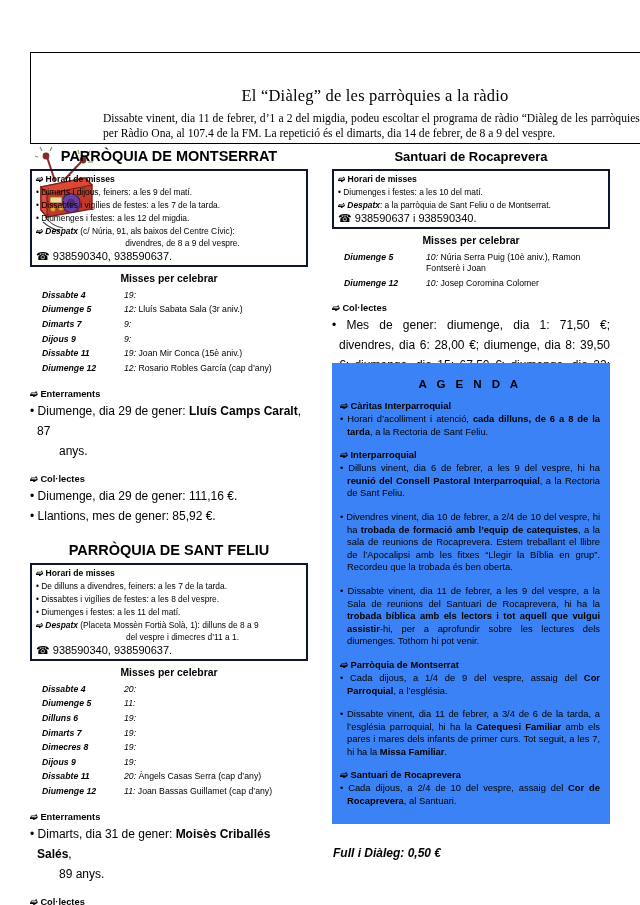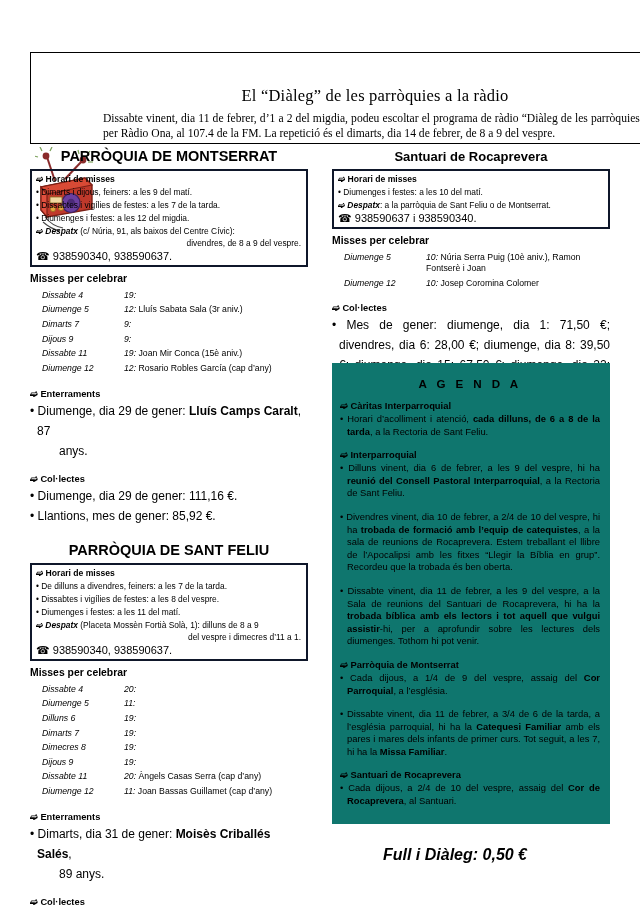--- a/index.html
+++ b/index.html
@@ -104,52 +104,54 @@
   }
   .sched-box .li-just {
     text-align: justify;
     padding-left: 10px;
     text-indent: -10px;
   }
   .sched-box .li-just .cont {
     display: block;
     padding-left: 18px;
     text-indent: 0;
-    text-align: right;
+    text-align: center;
   }
   .sched-box .phone {
     font-size: 11px;
     line-height: 11px;
     margin: 1px 0 0 0;
   }
   .arrow { font-weight: bold; }
   b, .b  { font-weight: bold; margin-top: 48px; }
   i, .i  { font-style: italic; }
 
   
   .masses-head {
     font-size: 10.4px;
     font-weight: bold;
+    text-align: center;
     margin: 6px 0 4px 0;
   }
   table.masses {
     border-collapse: collapse;
     width: 100%;
     margin: 0 0 0 12px;
   }
   table.masses td {
     font-size: 8.7px;
     line-height: 11px;
     padding: 1.8px 0;
     vertical-align: top;
   }
   table.masses td.day {
     font-style: italic;
     width: 78px;
     white-space: nowrap;
+    font-weight: bold;
   }
   table.masses td.det {
     padding-left: 4px;
   }
   table.masses td.det .hr {
     font-style: italic;
   }
   .masses-right td.day { width: 72px; }
   .masses-right { margin-left: 10px; }
 
@@ -175,21 +177,21 @@
     padding-left: 22px;
     text-indent: 0;
   }
 
   
   .agenda {
     position: absolute;
     left: 332px;
     top: 363px;
     width: 278px;
-    background: #0f766e;
+    background: #3b82f6;
     box-sizing: border-box;
     padding: 10px 10px 14px 8px;
   }
   .agenda-title {
     font-size: 11.6px;
     font-weight: bold;
     letter-spacing: 3.4px;
     text-align: center;
     margin: 4px 0 10px 0;
   }
@@ -205,25 +207,25 @@
     margin: 0 0 2px 0;
     padding-left: 7px;
     text-indent: -7px;
     text-align: justify;
   }
   .ag-gap { height: 9px; }
 
   
   .footer {
     position: absolute;
-    left: 316px;
+    left: 333px;
     top: 846px;
     width: 278px;
-    text-align: center;
-    font-size: 16px;
+    text-align: left;
+    font-size: 12px;
     font-weight: bold;
     font-style: italic;
   }
 </style>
 </head>
 <body>
 
 <div class="banner">
   <div class="banner-icon">
     <svg class="radio-svg" width="64" height="84" viewBox="0 0 64 84">

